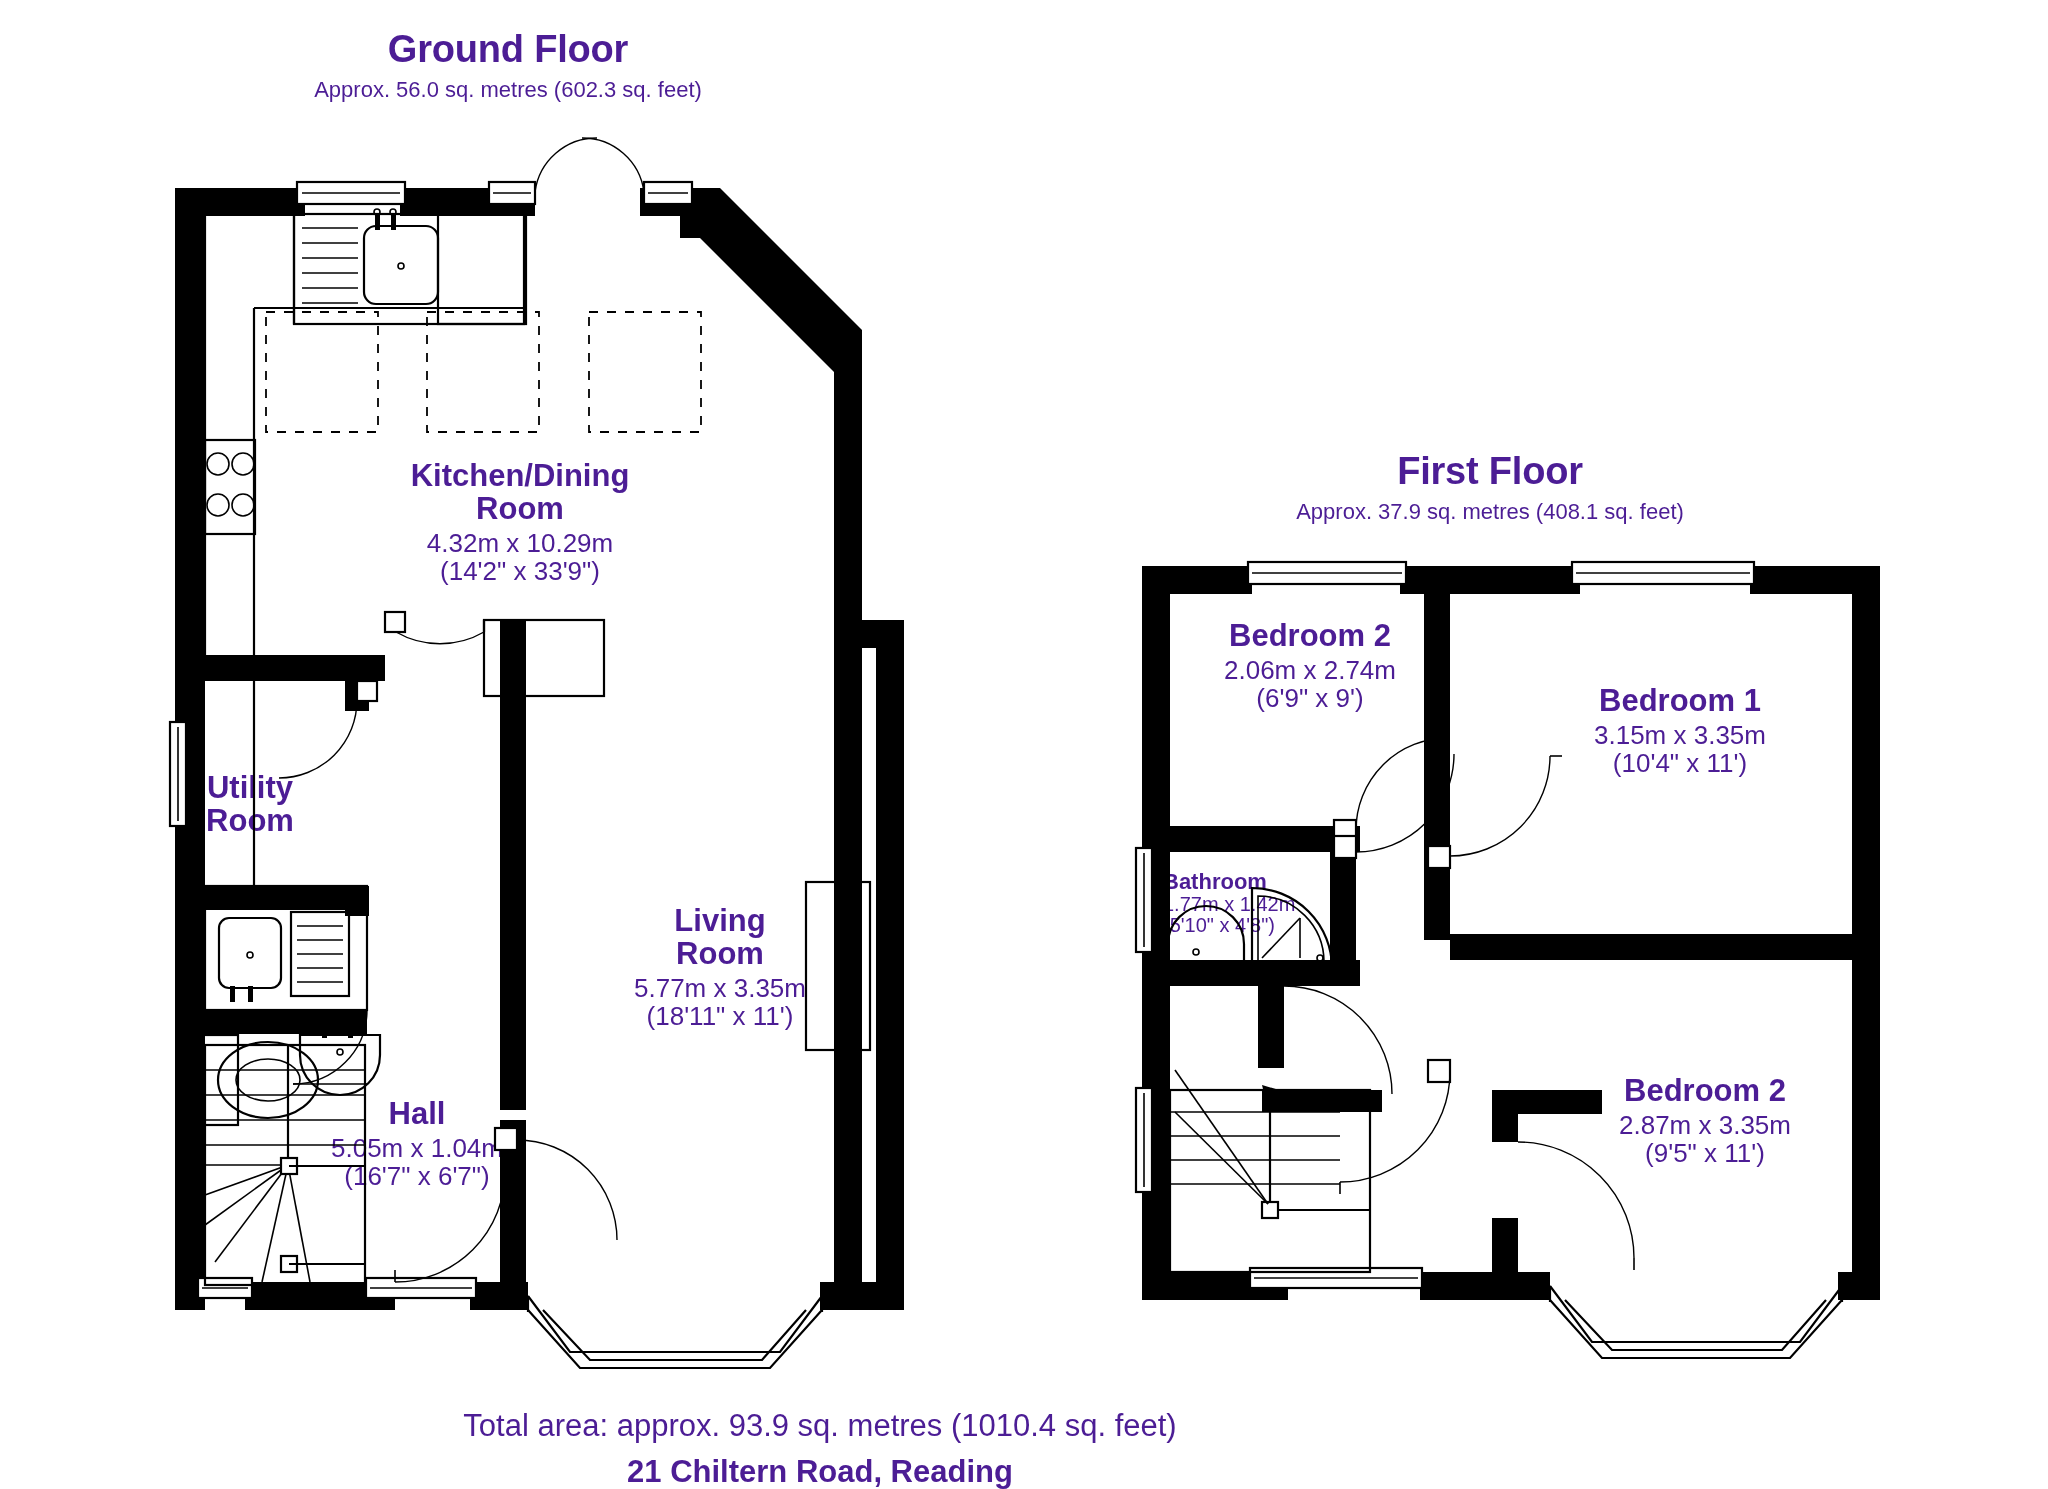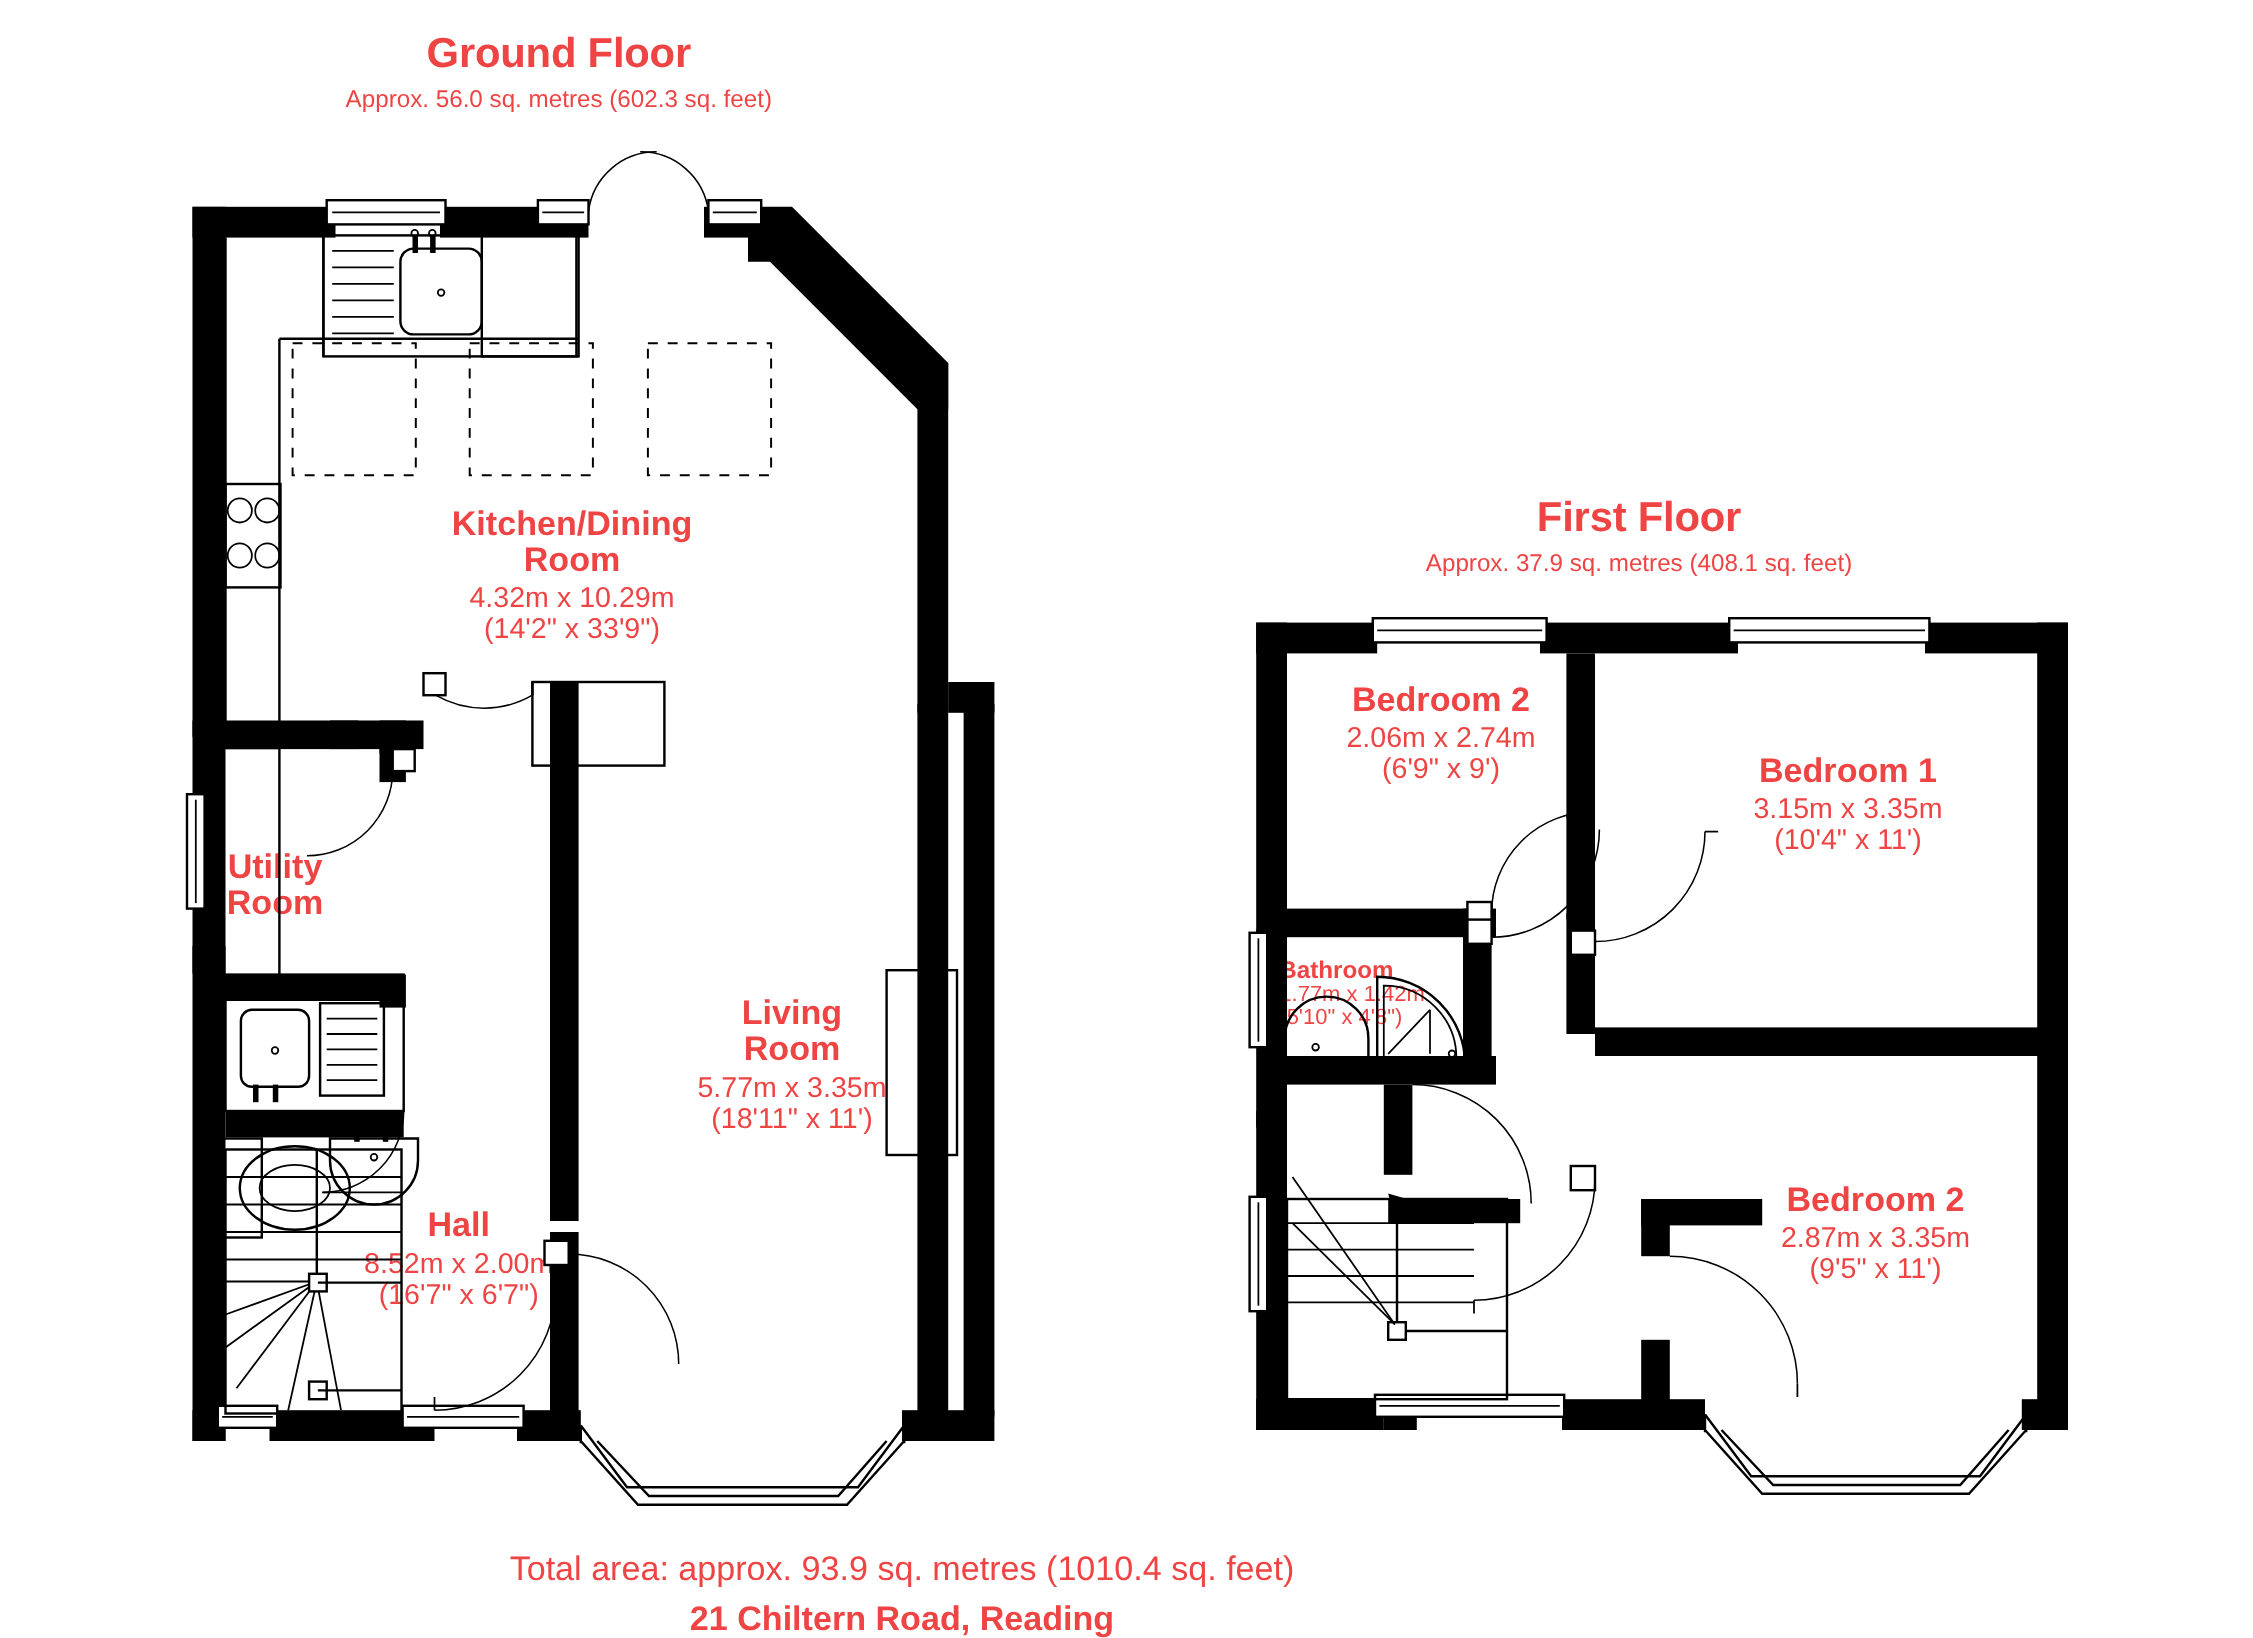--- a/index.html
+++ b/index.html
@@ -12,21 +12,21 @@
     color: #000000;
   }
   #stage {
     position: relative;
     width: 2048px;
     height: 1489px;
     background: #ffffff;
   }
   .plan-svg { position: absolute; top: 0; left: 0; width: 2048px; height: 1489px; }
 
-  .txt { position: absolute; text-align: center; white-space: nowrap; color: #ef4444; }
+  .txt { position: absolute; text-align: center; white-space: nowrap; color: #4c1d95; }
 
   .floor-title {
     font-size: 38px; font-weight: bold; letter-spacing: -0.2px;
   }
   .floor-sub { font-size: 22px; font-weight: normal; }
 
   .room-name { font-size: 31px; font-weight: bold; line-height: 1.06; }
   .room-dim  { font-size: 26px; font-weight: normal; line-height: 1.08; }
 
   .room-name-sm { font-size: 22px; font-weight: bold; line-height: 1.05; }
@@ -67,21 +67,21 @@
 
   <div class="txt block" style="left:555px; top:905px; width:330px;">
     <div class="room-name">Living</div>
     <div class="room-name">Room</div>
     <div class="room-dim" style="margin-top:3px;">5.77m x 3.35m</div>
     <div class="room-dim">(18'11" x 11')</div>
   </div>
 
   <div class="txt block" style="left:272px; top:1098px; width:290px;">
     <div class="room-name">Hall</div>
-    <div class="room-dim" style="margin-top:3px;">8.52m x 2.00m</div>
+    <div class="room-dim" style="margin-top:3px;">5.05m x 1.04m</div>
     <div class="room-dim">(16'7" x 6'7")</div>
   </div>
 
   <div class="txt block" style="left:1115px; top:620px; width:390px;">
     <div class="room-name">Bedroom 2</div>
     <div class="room-dim" style="margin-top:3px;">2.06m x 2.74m</div>
     <div class="room-dim">(6'9" x 9')</div>
   </div>
 
   <div class="txt block" style="left:1495px; top:685px; width:370px;">

